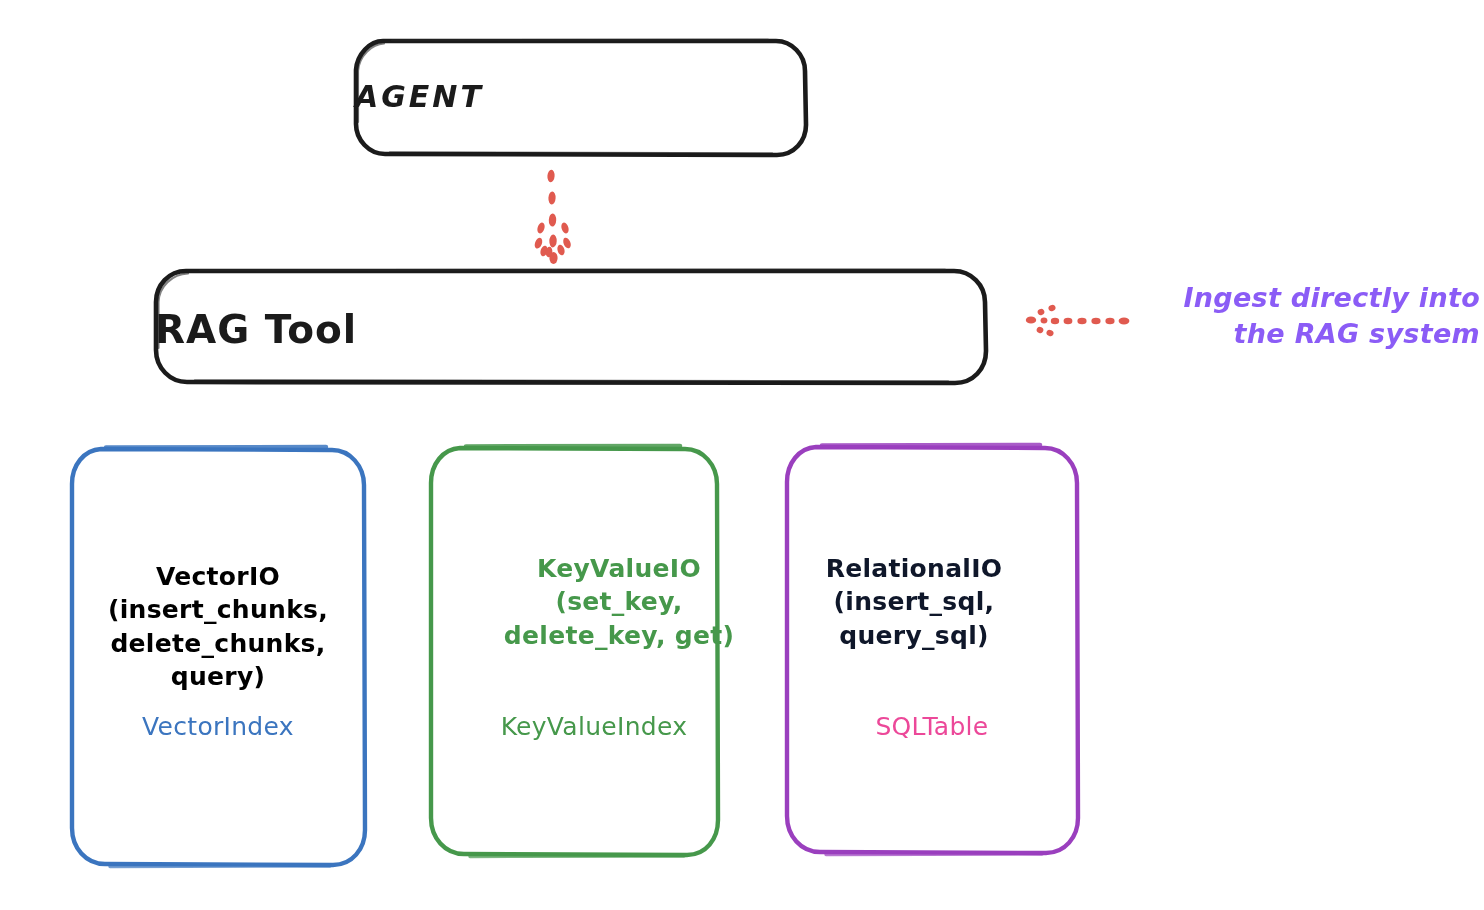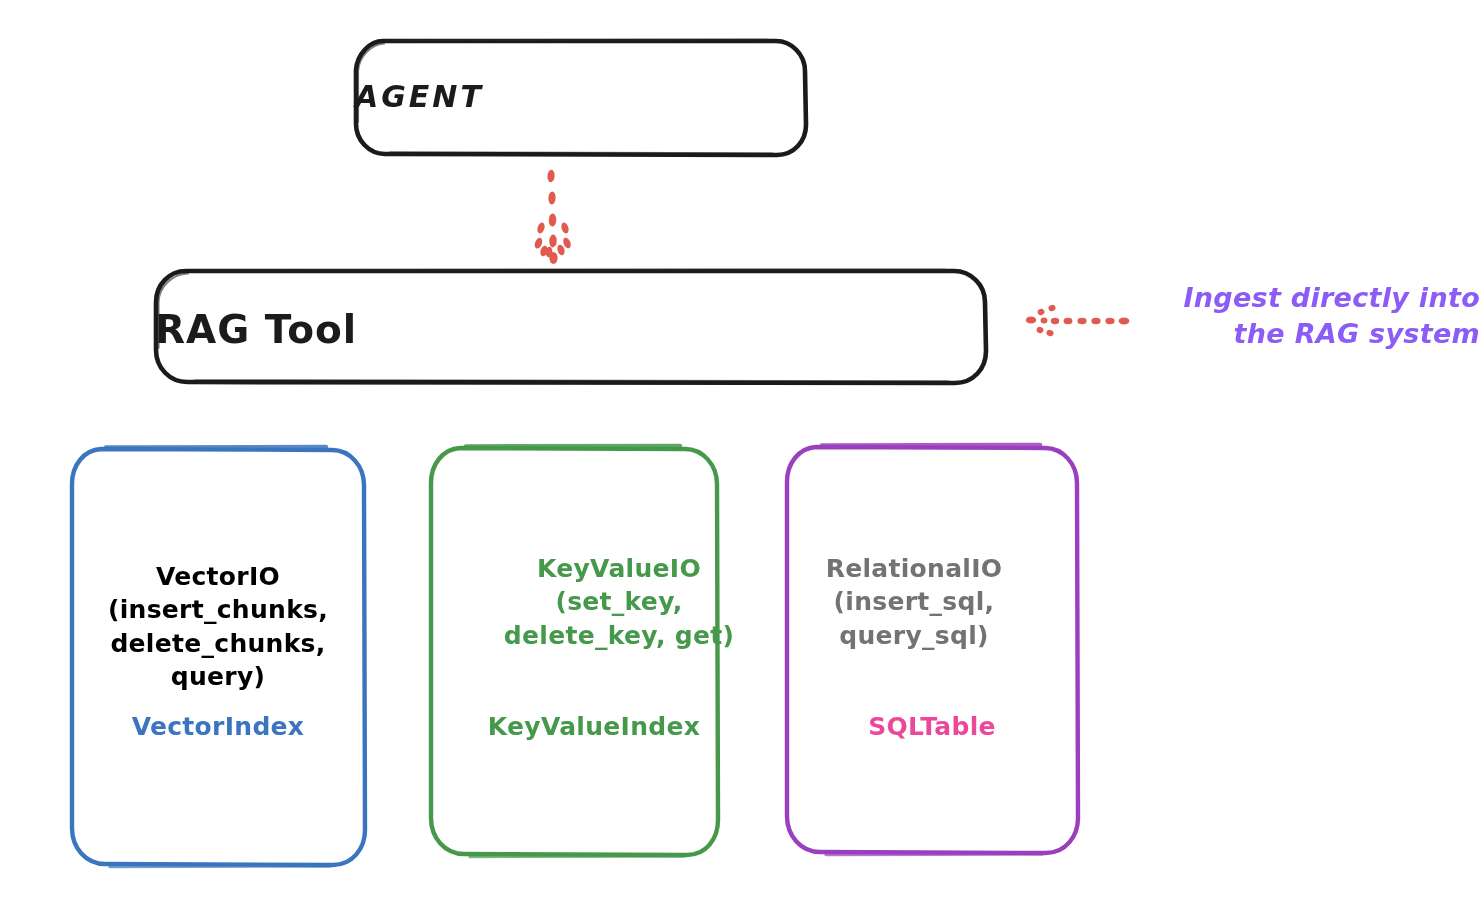--- a/index.html
+++ b/index.html
@@ -62,31 +62,31 @@
     font-size: 25px;
     font-weight: 600;
     line-height: 1.33;
     white-space: pre-line;
     letter-spacing: 0.3px;
   }
   .provider-index {
     position: absolute;
     text-align: center;
     font-size: 25px;
-    font-weight: 700;
+    font-weight: 400;
     letter-spacing: 0.3px;
   }
 
   #vectorio-methods { left: 76px;  top: 535px; width: 284px; color: #000000; margin-top: 25px; }
   #vectorio-index   { left: 76px;  top: 712px; width: 284px; color: #3b75bf; }
 
   #keyvalueio-methods { left: 428px; top: 552px; width: 292px; color: #46984b; margin-left: 45px; }
   #keyvalueio-index   { left: 428px; top: 712px; width: 332px; color: #46984b; }
 
-  #relationalio-methods { left: 786px; top: 552px; width: 256px; color: #737373; }
+  #relationalio-methods { left: 786px; top: 552px; width: 256px; color: #0f172a; }
   #relationalio-index   { left: 786px; top: 712px; width: 292px; color: #ec4899; }
 
   
   #ingest-note {
     position: absolute;
     left: 1140px;
     top: 280px;
     width: 340px;
     font-size: 27px;
     font-weight: 600;

